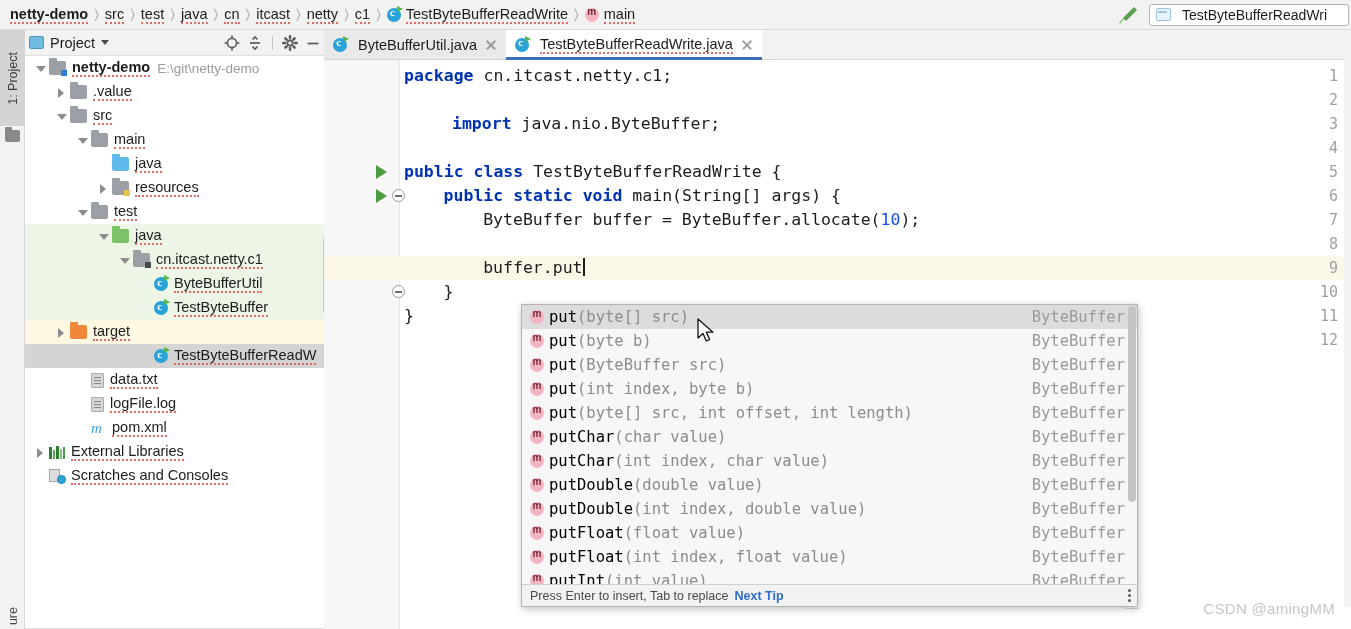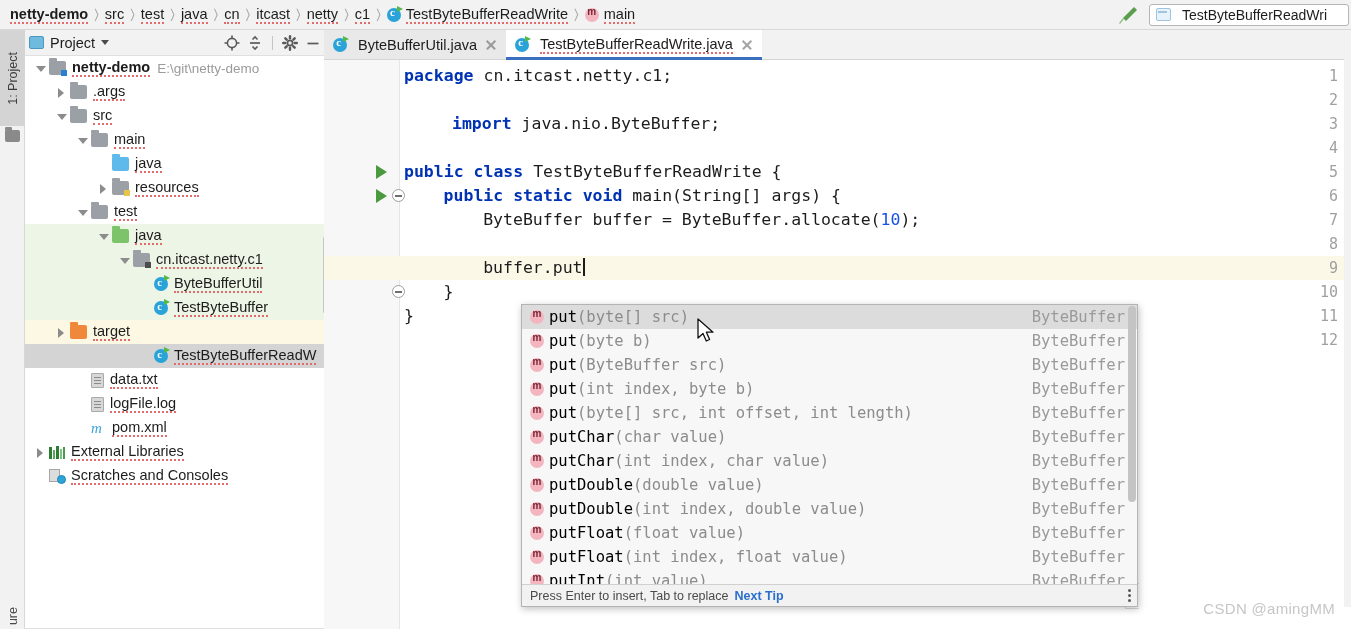--- a/index.html
+++ b/index.html
@@ -328,21 +328,21 @@
           <span class="ind" style="width: 8px;"></span>
           <span class="arrow down"></span>
           <span class="f-icon f-gray badge-blue"></span>
           <span class="squig bold">netty-demo</span>
           <span class="t-path">E:\git\netty-demo</span>
         </div>
         <div class="row">
           <span class="ind" style="width: 29px;"></span>
           <span class="arrow right"></span>
           <span class="f-icon f-gray"></span>
-          <span class="squig">.args</span>
+          <span class="squig">.value</span>
         </div>
         <div class="row">
           <span class="ind" style="width: 29px;"></span>
           <span class="arrow down"></span>
           <span class="f-icon f-gray"></span>
           <span class="squig">src</span>
         </div>
         <div class="row">
           <span class="ind" style="width: 50px;"></span>
           <span class="arrow down"></span>

